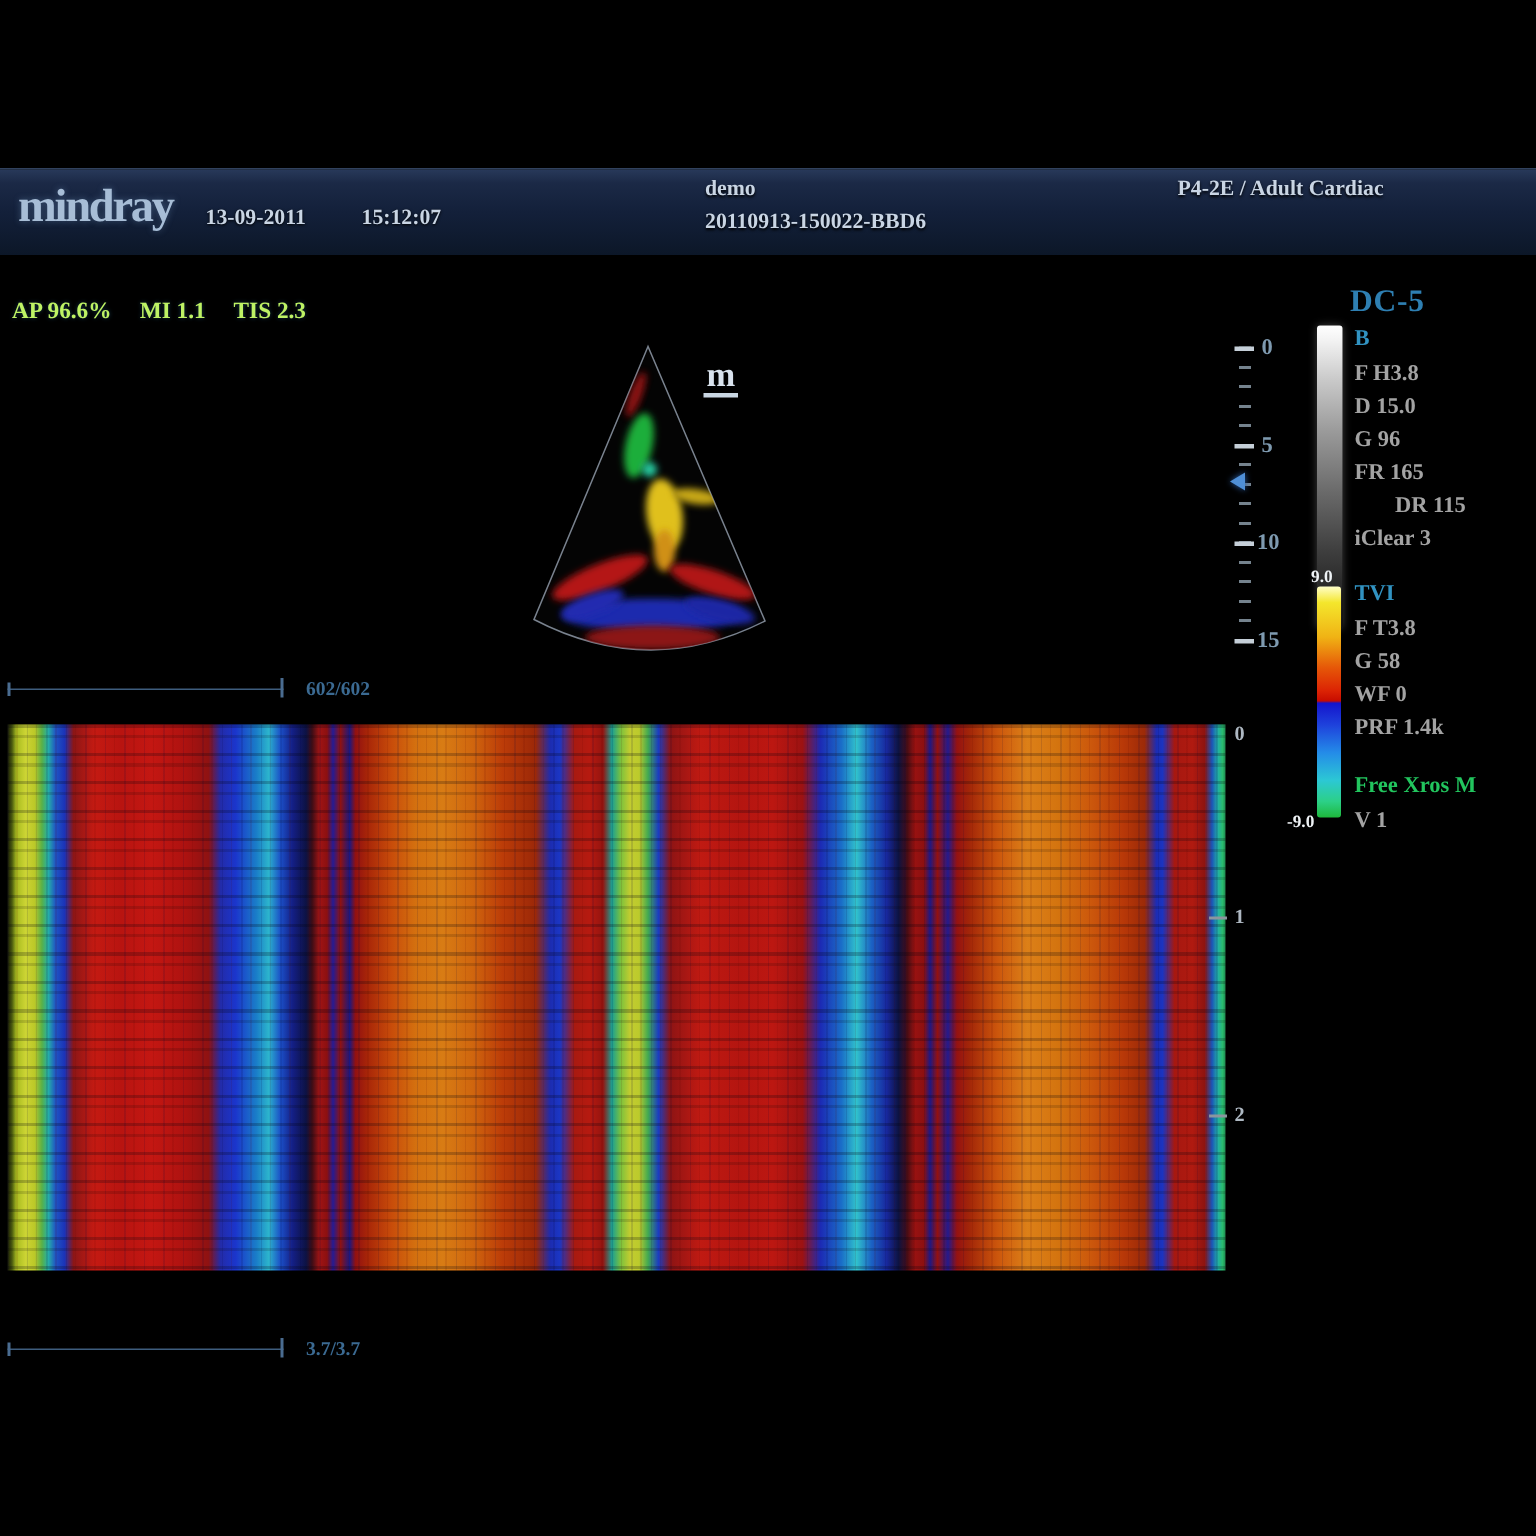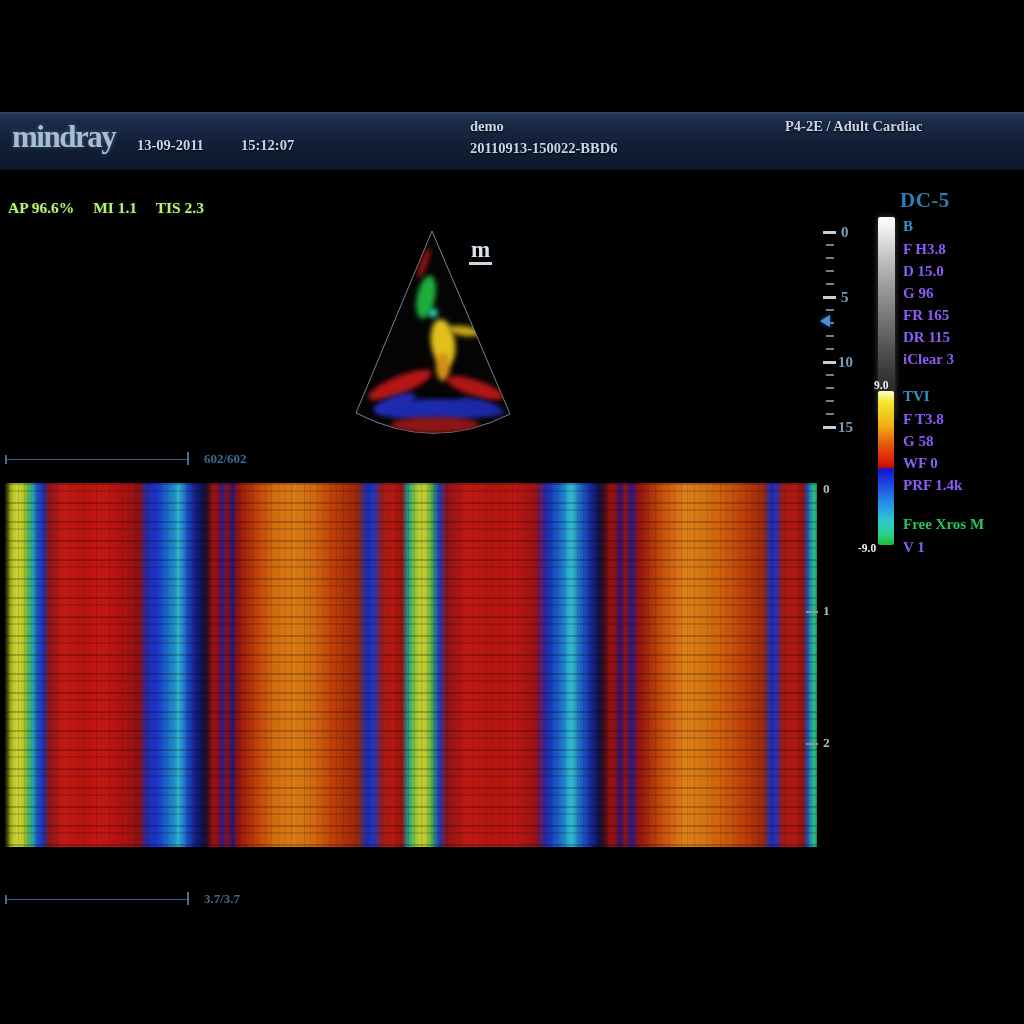--- a/index.html
+++ b/index.html
@@ -58,21 +58,21 @@
   .mm-num{position:absolute;left:823px;font-size:13.5px;color:#aeb8c2;}
   .mm-dash{position:absolute;left:806px;width:12px;height:2px;background:#8b959e;}
 
   
   .model{position:absolute;left:900px;top:188px;font-size:21px;color:#2e7fb2;letter-spacing:.5px;}
   .graybar{position:absolute;left:878px;top:217px;width:17px;height:202px;border-radius:2px;
     background:linear-gradient(180deg,#ffffff 0%,#f2f2f2 5%,#c9c9c9 18%,#9a9a9a 35%,#6a6a6a 55%,#3d3d3d 75%,#222 90%,#141414 100%);
     box-shadow:0 0 6px rgba(255,255,255,.25);}
   .colorbar{position:absolute;left:878px;top:391px;width:16px;height:154px;border-radius:2px;
     background:linear-gradient(180deg,#ffffc8 0%,#f4e62c 7%,#f0b214 22%,#e65808 35%,#dc2404 45%,#c80c00 49.5%,#1414cc 50.5%,#1e42dc 60%,#248ce8 72%,#2cc8d4 84%,#2cd088 93%,#1eb83c 100%);}
-  .p-label{position:absolute;left:903px;font-size:15px;color:#8b5cf6;text-shadow:0 1px 2px #000;}
+  .p-label{position:absolute;left:903px;font-size:15px;color:#a3a3a3;text-shadow:0 1px 2px #000;}
   .p-mode{color:#3193c2;}
   .p-teal{color:#22c55e;}
   .cb-cap{position:absolute;font-size:11.5px;color:#eef2f5;}
 
   
   .ruler-minor{position:absolute;left:826px;top:231px;width:8px;height:198px;
     background:repeating-linear-gradient(180deg,#75838e 0 2px,rgba(0,0,0,0) 2px 13px);}
   .ruler-major{position:absolute;left:823px;width:13px;height:3px;background:#c5cfd8;}
   .ruler-num{position:absolute;font-size:15px;color:#7e9ab0;}
   .focus-marker{position:absolute;left:820px;top:315px;width:0;height:0;
@@ -154,21 +154,21 @@
   <div class="ruler-num" style="left:838px;top:354px;">10</div>
   <div class="ruler-num" style="left:838px;top:419px;">15</div>
   <div class="focus-marker"></div>
 
   <div class="graybar"></div>
   <div class="p-label p-mode" style="top:218px;">B</div>
   <div class="p-label" style="top:241px;">F H3.8</div>
   <div class="p-label" style="top:263px;">D 15.0</div>
   <div class="p-label" style="top:285px;">G 96</div>
   <div class="p-label" style="top:307px;">FR 165</div>
-  <div class="p-label" style="top:329px;">DR 115</div>
+  <div class="p-label" style="top:329px;margin-left:27px;">DR 115</div>
   <div class="p-label" style="top:351px;">iClear 3</div>
 
   <div class="cb-cap" style="left:874px;top:379px;">9.0</div>
   <div class="colorbar"></div>
   <div class="cb-cap" style="left:858px;top:542px;">-9.0</div>
   <div class="p-label p-mode" style="top:388px;">TVI</div>
   <div class="p-label" style="top:411px;">F T3.8</div>
   <div class="p-label" style="top:433px;">G 58</div>
   <div class="p-label" style="top:455px;">WF 0</div>
   <div class="p-label" style="top:477px;">PRF 1.4k</div>

